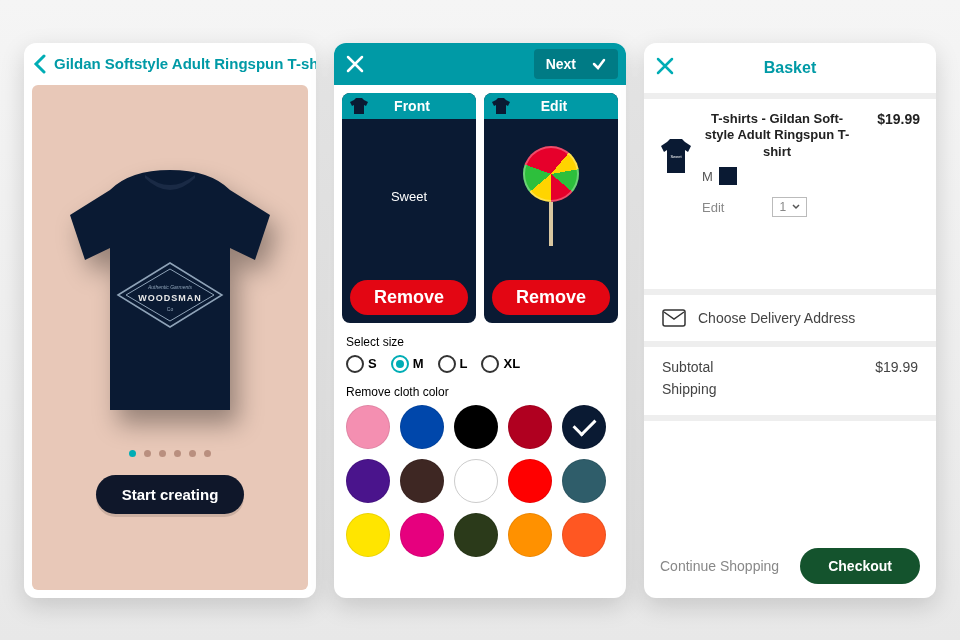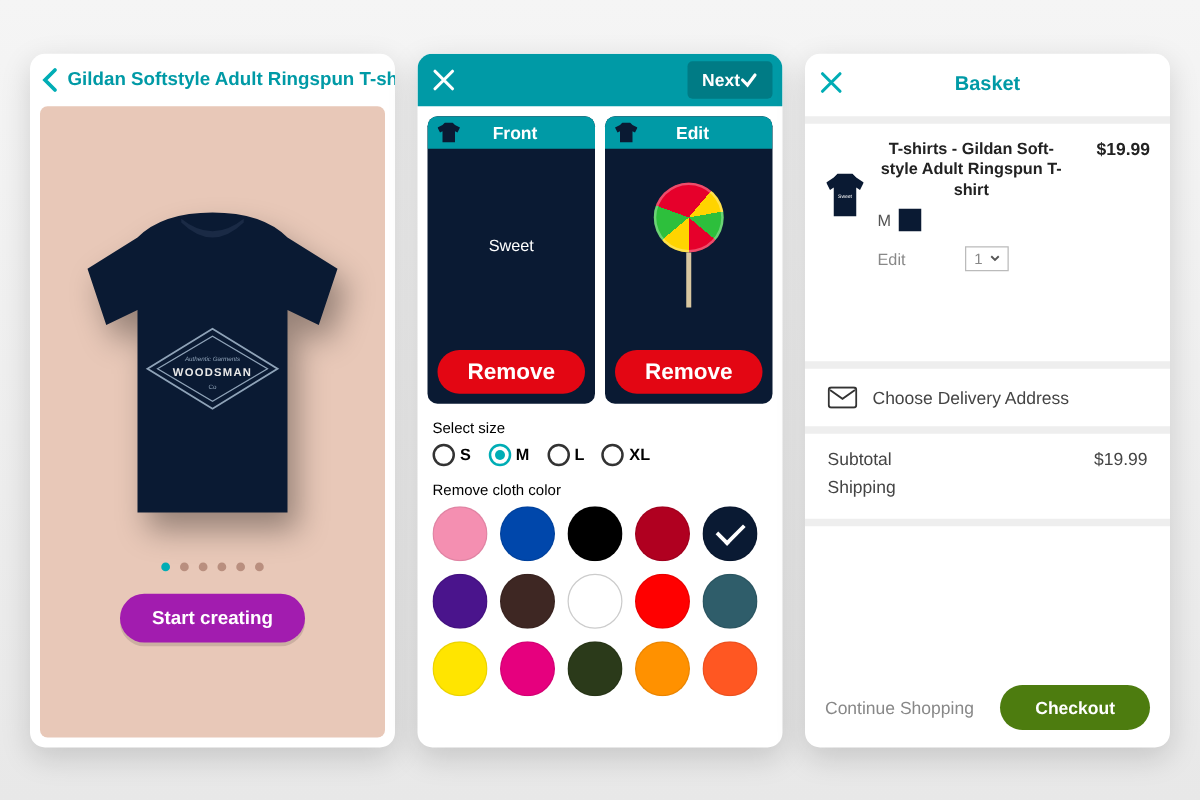--- a/index.html
+++ b/index.html
@@ -61,21 +61,21 @@
     filter: drop-shadow(8px 14px 12px rgba(0,0,0,0.35));
   }
   .dots {
     display: flex;
     gap: 8px;
     margin-top: 30px;
   }
   .dot { width: 7px; height: 7px; border-radius: 50%; background: #b98f7f; }
   .dot.active { background: #00adb5; }
   .start-btn {
-    background: #a21caf;
+    background: #0f172a;
     color: #fff;
     border: none;
     padding: 11px 26px;
     border-radius: 22px;
     font-size: 15px;
     font-weight: 600;
     margin-top: 18px;
     cursor: pointer;
     box-shadow: 0 3px 0 rgba(0,0,0,0.12);
   }
@@ -90,21 +90,21 @@
   }
   .close-x { width: 26px; height: 26px; display:flex; align-items:center; justify-content:center; }
   .next-btn {
     background: #007b85;
     color: #fff;
     border: none;
     padding: 7px 12px;
     border-radius: 4px;
     font-size: 14px;
     font-weight: 600;
-    display: flex; align-items: center; gap: 0;
+    display: flex; align-items: center; gap: 16px;
   }
   .panels {
     display: flex;
     gap: 8px;
     padding: 8px;
   }
   .panel {
     flex: 1;
     background: #0a1a33;
     border-radius: 8px;
@@ -199,21 +199,21 @@
   .variant-color { width:18px; height:18px; background:#0a1a33; }
   .cart-edit { font-size: 13px; color:#888; margin-top:12px; display:flex; align-items:center; gap:48px;}
   .qty-select { border:1px solid #bbb; padding:2px 6px; font-size:12px; display:flex; align-items:center; gap:6px;}
   .cart-price { font-size: 14px; font-weight:600; color:#222; }
   .delivery-row { padding: 14px 18px; display:flex; align-items:center; gap:12px; font-size:14px; color:#444;}
   .totals { padding: 12px 18px; font-size:14px; color:#444; }
   .totals-row { display:flex; justify-content:space-between; margin-bottom:6px;}
   .p3-footer { padding: 14px 16px; display:flex; gap:12px; align-items:center; margin-top:auto;}
   .continue-link { color:#888; font-size:14px; flex:1;}
   .checkout-btn {
-    background:#4d7c0f; color:#fff; border:none; border-radius:20px;
+    background:#14532d; color:#fff; border:none; border-radius:20px;
     padding:10px 28px; font-size:14px; font-weight:600; cursor:pointer;text-align:center;
   }
 
   
   .lolli {
     width: 56px; height: 100px;
     display:flex; flex-direction:column; align-items:center;
   }
   .lolli-head {
     width:56px; height:56px; border-radius:50%;

